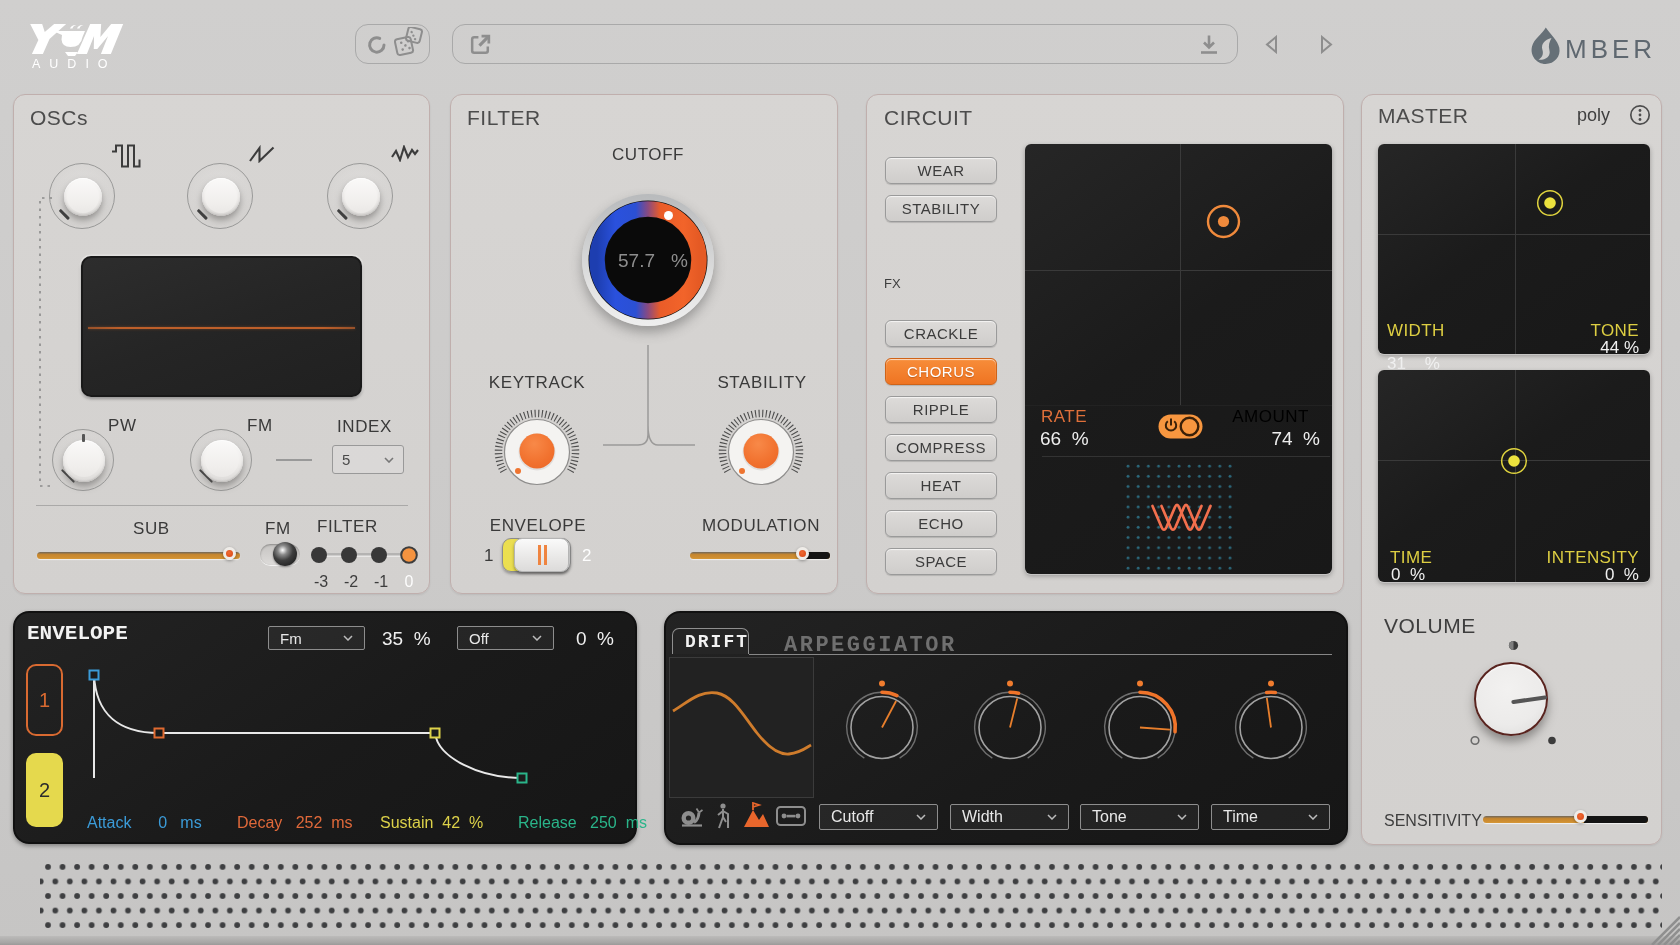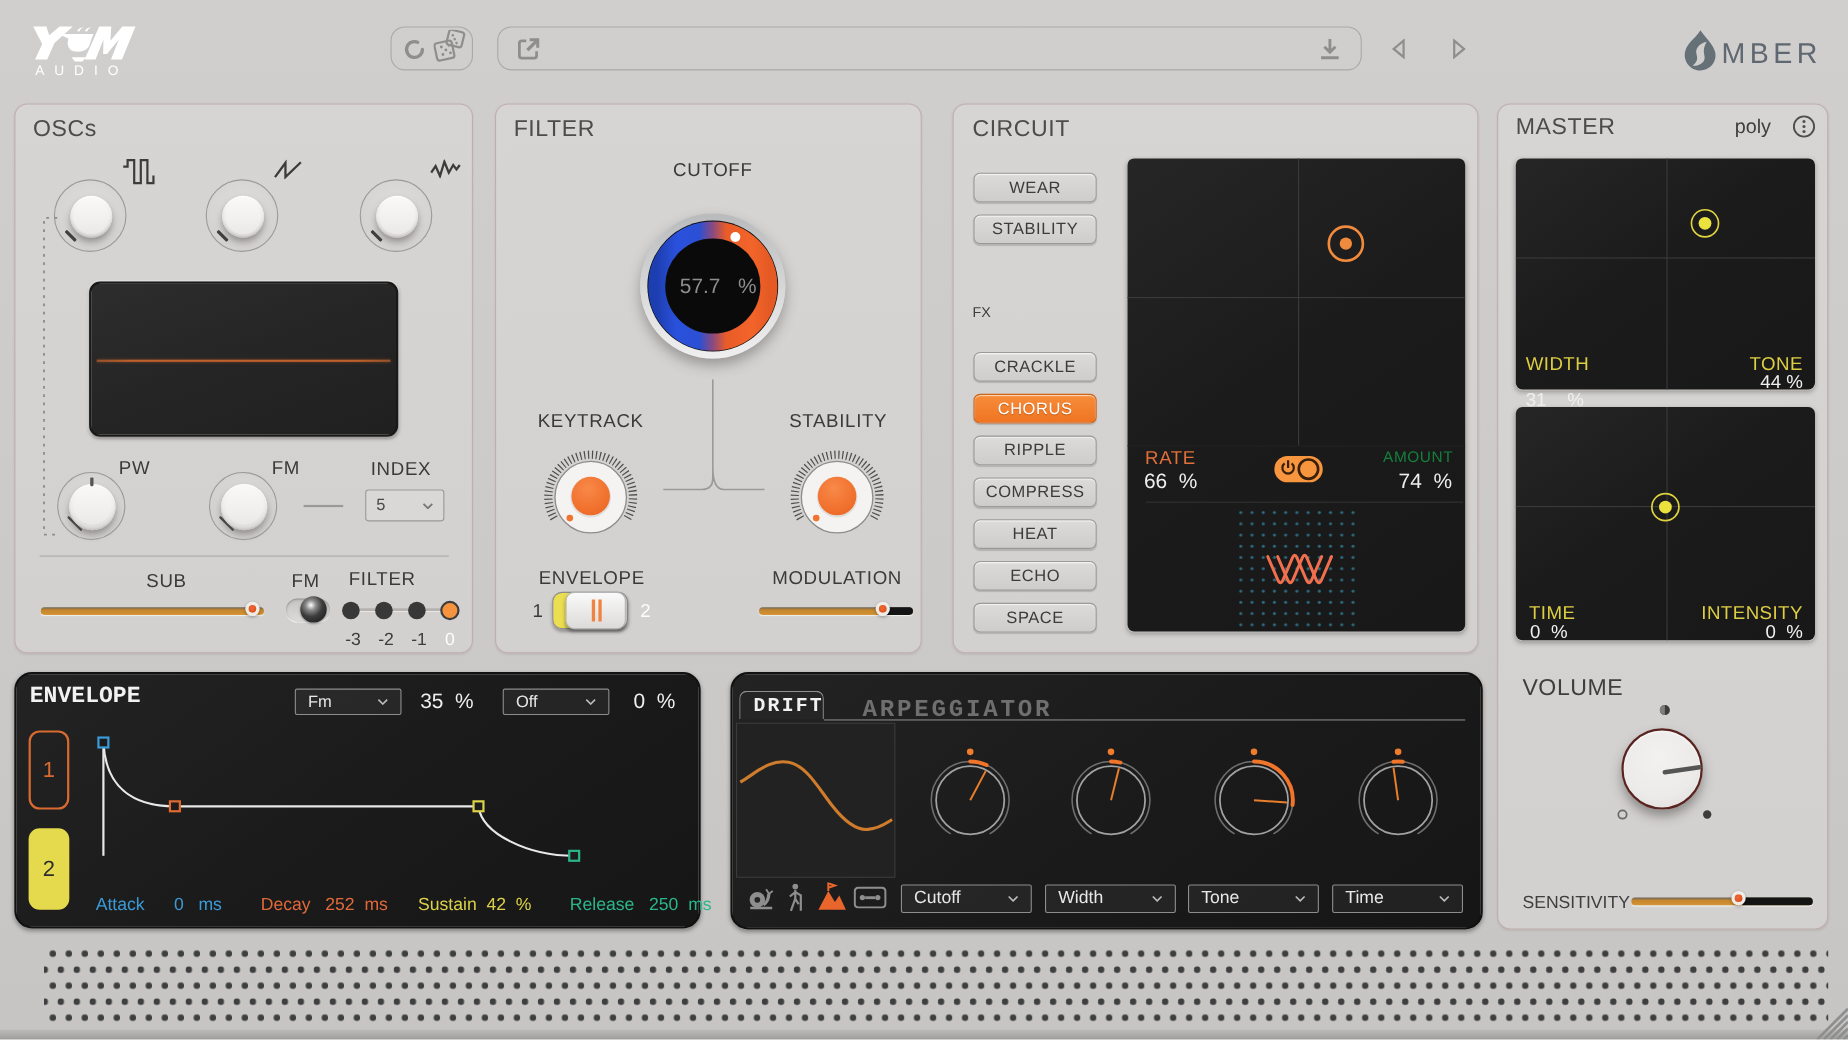--- a/index.html
+++ b/index.html
@@ -250,21 +250,21 @@
 <div class="xy" style="left:1025px;top:144px;width:307px;height:430px;"></div>
 <div class="p" style="left:1025px;top:270px;width:307px;height:1px;background:#3a3a3a;"></div>
 <div class="p" style="left:1180px;top:144px;width:1px;height:261px;background:#3a3a3a;"></div>
 <div class="p" style="left:1025px;top:405px;width:307px;height:1px;background:#222;"></div>
 <svg class="p" style="left:1205px;top:203px;" width="37" height="37" viewBox="0 0 37 37">
 <circle cx="18.5" cy="18.5" r="15.5" fill="none" stroke="#f08a3c" stroke-width="2.4"></circle>
 <circle cx="18.5" cy="18.5" r="5.6" fill="#f08a3c"></circle>
 </svg>
 <div class="p" style="left:1041px;top:407px;font-size:17px;color:#e0703a;letter-spacing:0.5px;">RATE</div>
 <div class="p" style="left:1040px;top:428px;font-size:19px;color:#eee;">66&nbsp;&nbsp;%</div>
-<div class="p" style="left:1220px;top:407px;width:101px;text-align:right;font-size:14px;color:#15803d;letter-spacing:0.5px;">AMOUNT</div>
+<div class="p" style="left:1220px;top:407px;width:101px;text-align:center;font-size:17px;color:#000000;letter-spacing:0.5px;">AMOUNT</div>
 <div class="p" style="left:1240px;top:428px;width:80px;text-align:right;font-size:19px;color:#eee;">74&nbsp;&nbsp;%</div>
 <svg class="p" style="left:1158px;top:414px;" width="45" height="25" viewBox="0 0 45 25">
 <rect x="0.5" y="0.5" width="44" height="24" rx="12" fill="#f7963f"></rect>
 <circle cx="31.5" cy="12.5" r="8.8" fill="#f7963f" stroke="#3a2008" stroke-width="2.4"></circle>
 <path d="M 9.8 7.3 A 5.2 5.2 0 1 0 16.2 7.3" fill="none" stroke="#3a2008" stroke-width="2"></path>
 <line x1="13" y1="4.5" x2="13" y2="11.5" stroke="#3a2008" stroke-width="2"></line>
 </svg>
 <div class="p" style="left:1042px;top:456px;width:288px;height:1px;background:#333;"></div>
 <svg class="p" style="left:1126px;top:464px;" width="112" height="110" viewBox="0 0 112 110">
 <defs>

